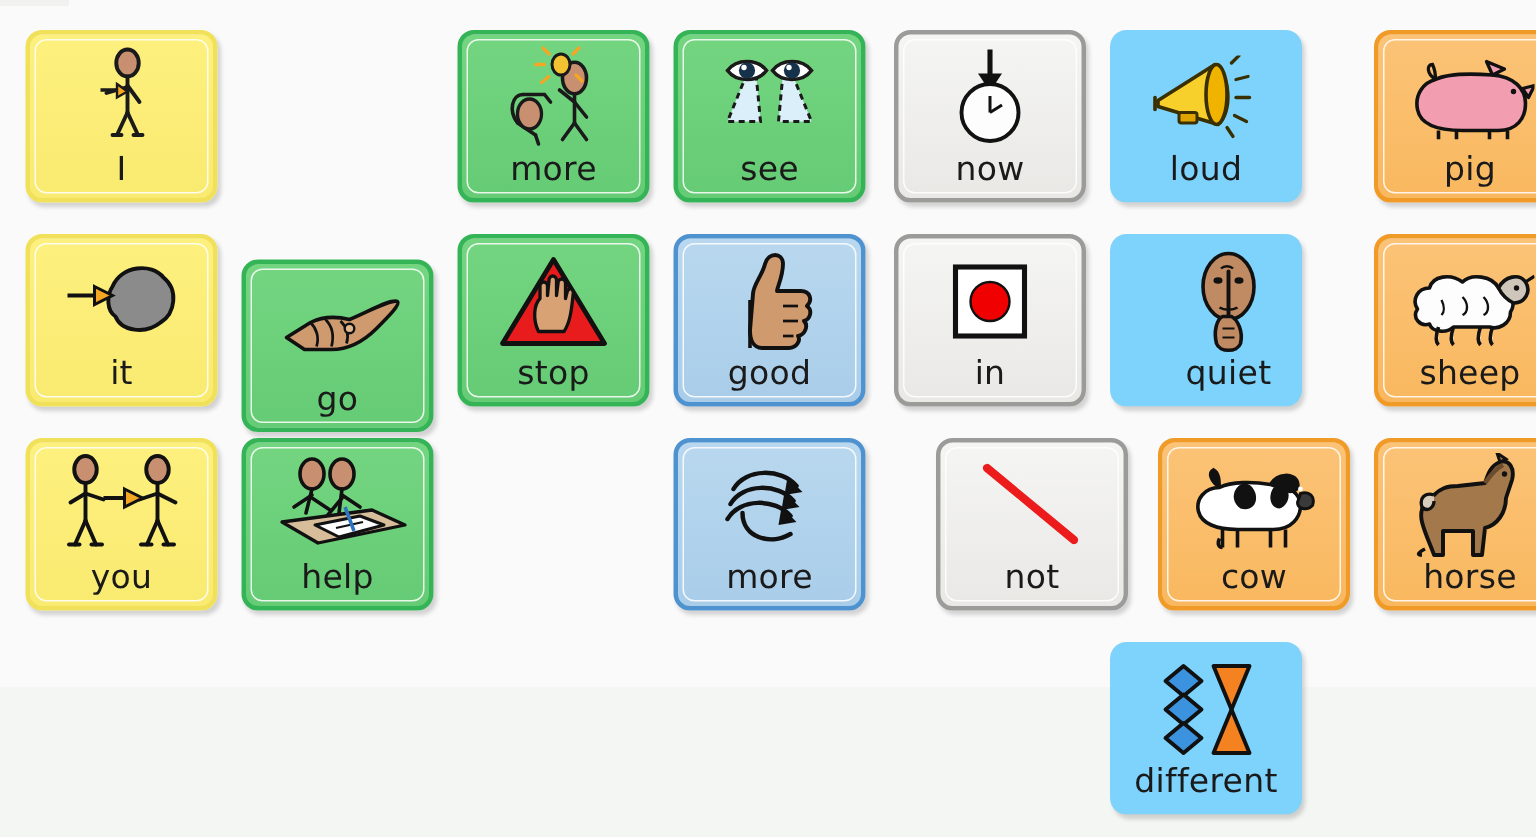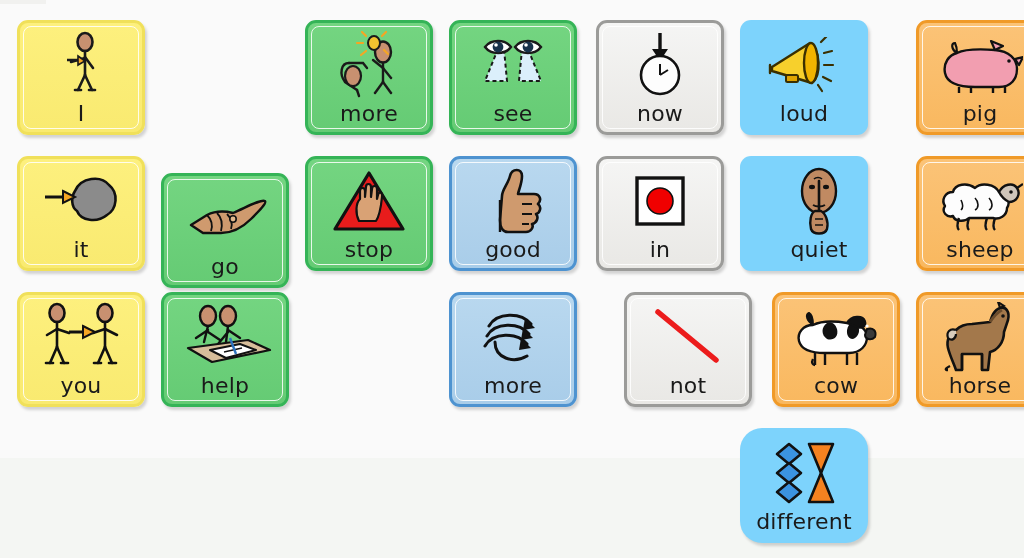--- a/index.html
+++ b/index.html
@@ -460,21 +460,21 @@
       <circle cx="67" cy="14" r="1.8" fill="#111"></circle>
       <path d="M54 20 C58 14 62 10 66 8" fill="none" stroke="#6b4c2c" stroke-width="3"></path>
       <path d="M20 28 C14 26 10 30 12 36 C16 40 20 36 20 32" fill="#d8cdbd" stroke="#111" stroke-width="2.2"></path>
       <path d="M26 52 L26 68" fill="none" stroke="#111" stroke-width="2.4"></path>
       <path d="M46 52 L46 68" fill="none" stroke="#111" stroke-width="2.4"></path>
       <path d="M14 64 C10 66 8 68 12 68" fill="none" stroke="#111" stroke-width="2.4"></path>
     </svg>
       </div>
       <div class="label">horse</div>
     </div>
-    <div class="cell pal-plainblue noborder" style="left: 740px; top: 428px; border-radius: 22px;">
+    <div class="cell pal-plainblue noborder" style="left: 740px; top: 428px;">
       <div class="inner"></div>
       <div class="art">
     <svg width="70" height="62" viewBox="0 0 70 62">
       <g fill="#3b93e0" stroke="#111" stroke-width="2.6" stroke-linejoin="round">
         <path d="M20 2 L32 12 L20 22 L8 12 Z"></path>
         <path d="M20 21 L32 31 L20 41 L8 31 Z"></path>
         <path d="M20 40 L32 50 L20 60 L8 50 Z"></path>
       </g>
       <g fill="#f58220" stroke="#111" stroke-width="2.6" stroke-linejoin="round">
         <path d="M40 2 L64 2 L52 31 Z"></path>

